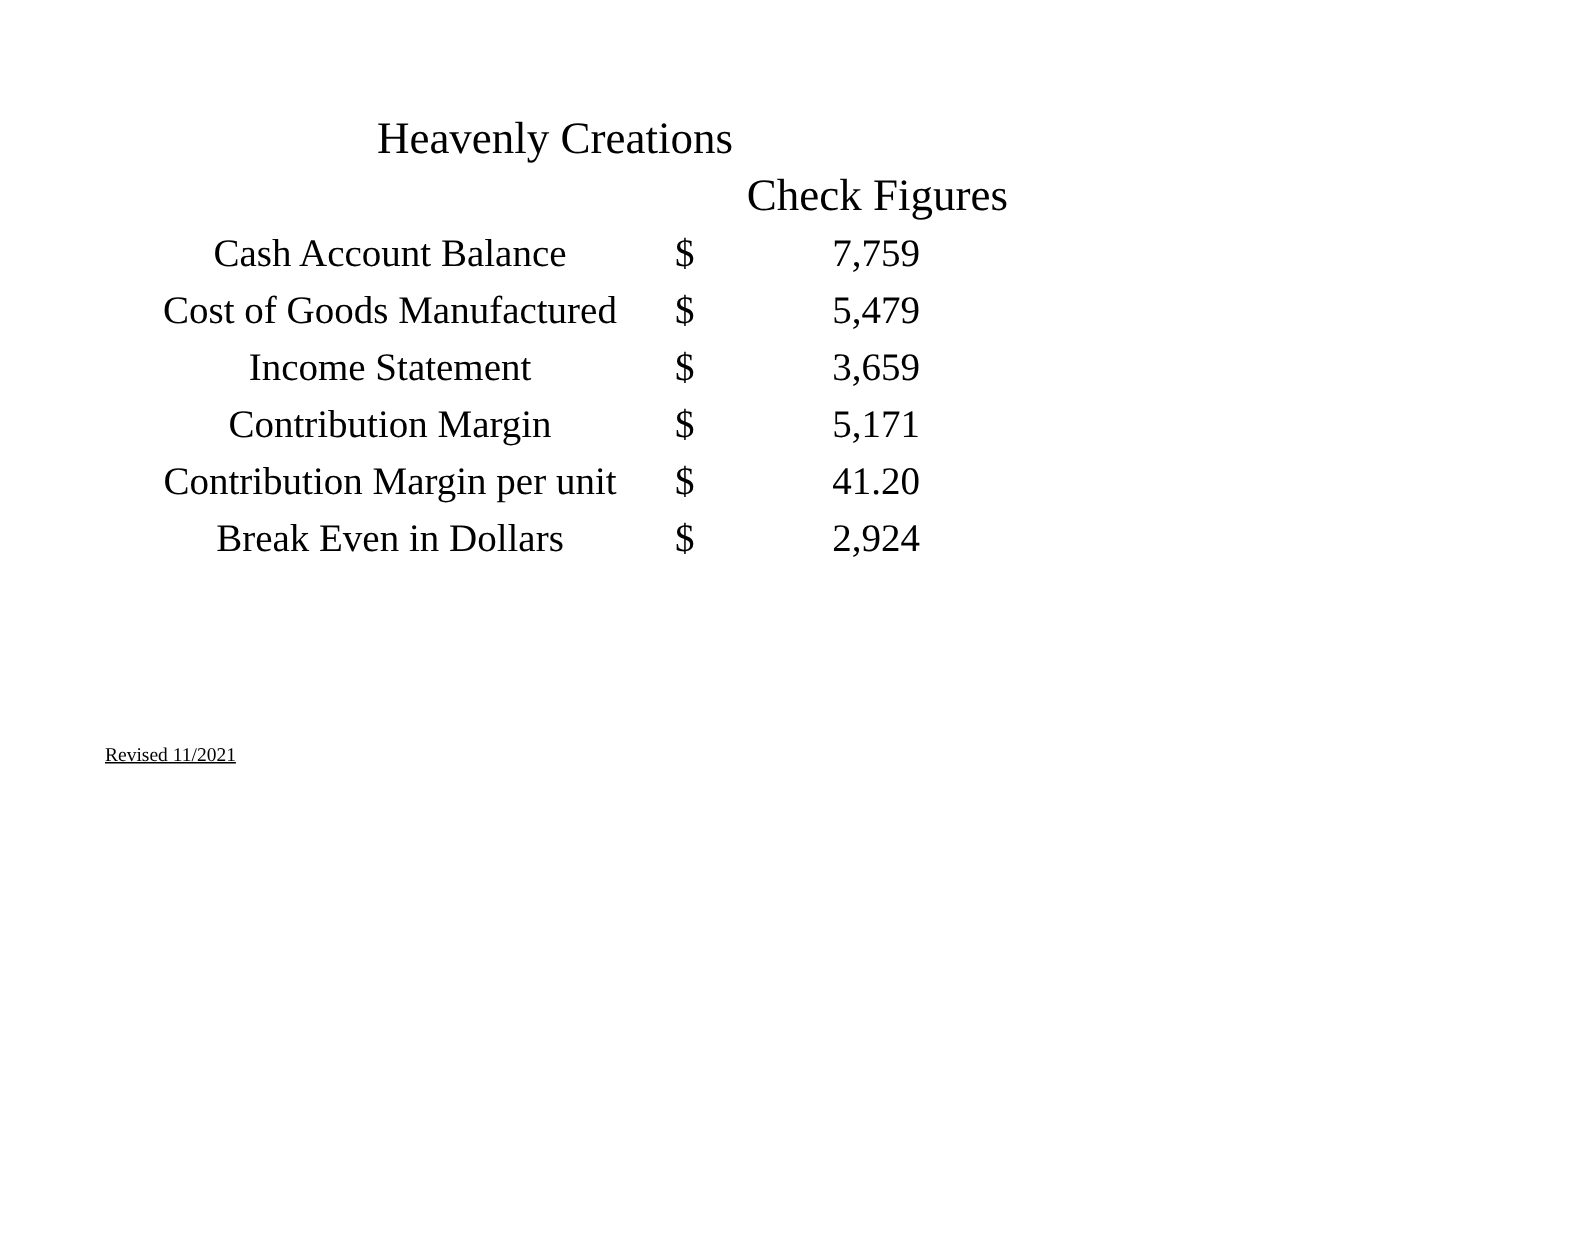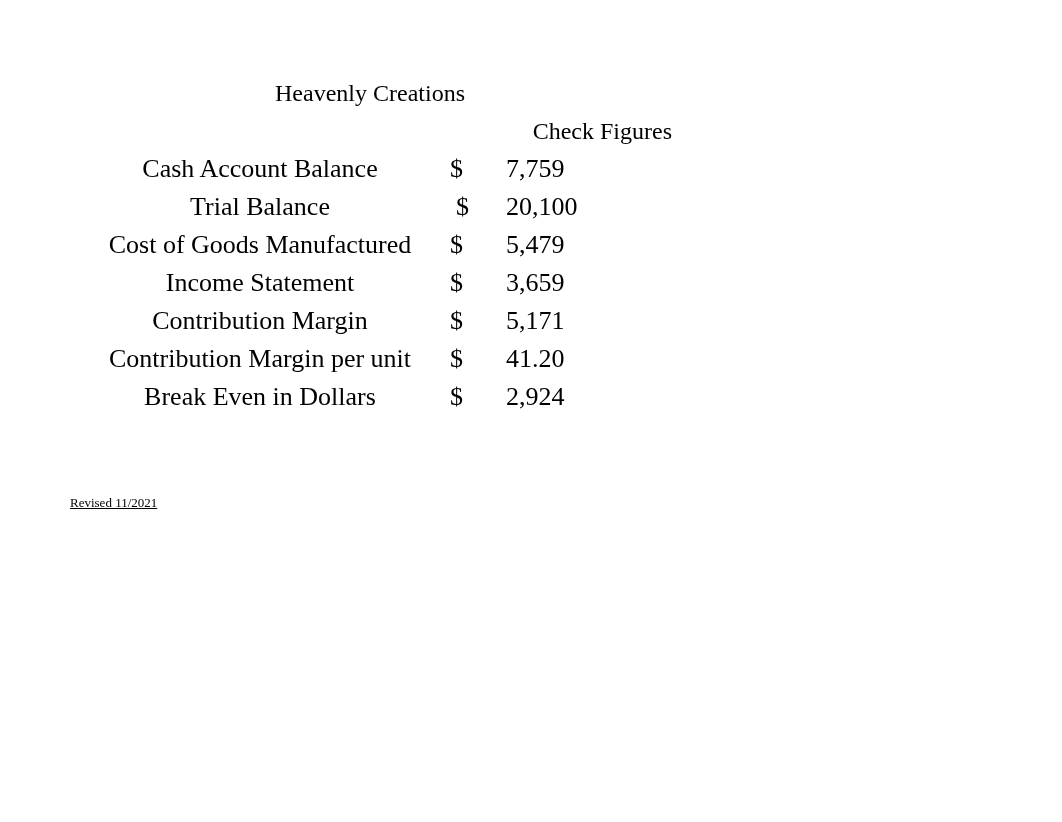--- a/index.html
+++ b/index.html
@@ -29,21 +29,21 @@
 
   
   .title-block {
     position: absolute;
     left: 70px;
     top: 74px;
     width: 602px;
     text-align: center;
   }
   .title-line {
-    font-size: 24px;
+    font-size: 30px;
     line-height: 38px;
     white-space: nowrap;
   }
   .title-line.company { text-indent: -2px; }
   .title-line.subtitle { text-indent: 2px; text-align: right; }
 
   
   .figures {
     position: absolute;
     left: 70px;
@@ -57,21 +57,21 @@
     padding: 0;
     margin: 0;
     font-size: 26px;
     line-height: 38px;
     vertical-align: baseline;
     white-space: nowrap;
     border: 0;
   }
   .col-label  { width: 380px; text-align: center; }
   .col-symbol { width: 56px;  text-align: left; }
-  .col-value  { width: 156px; text-align: left; padding-right: 1px; }
+  .col-value  { width: 156px; text-align: center; padding-right: 1px; }
 
   
   tr.wide-amount .col-symbol { padding-left: 6px; }
 
   
   .footer-note {
     position: absolute;
     left: 70px;
     top: 494px;
     font-size: 13px;
@@ -89,25 +89,20 @@
     <div class="title-line company">Heavenly Creations</div>
     <div class="title-line subtitle">Check Figures</div>
   </div>
 
   <table class="figures">
     <tbody>
         <tr>
           <td class="col-label">Cash Account Balance</td>
           <td class="col-symbol">$</td>
           <td class="col-value">7,759</td>
-        </tr>
-        <tr class="wide-amount">
-          <td class="col-label">Trial Balance</td>
-          <td class="col-symbol">$</td>
-          <td class="col-value">20,100</td>
         </tr>
         <tr>
           <td class="col-label">Cost of Goods Manufactured</td>
           <td class="col-symbol">$</td>
           <td class="col-value">5,479</td>
         </tr>
         <tr>
           <td class="col-label">Income Statement</td>
           <td class="col-symbol">$</td>
           <td class="col-value">3,659</td>

